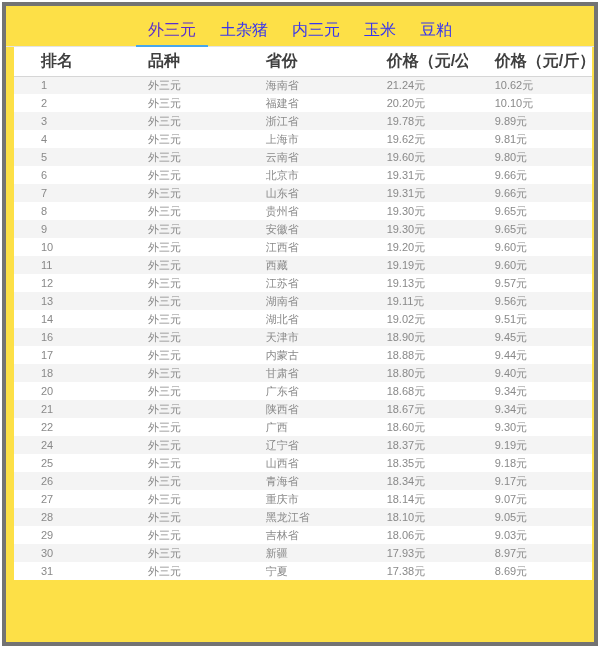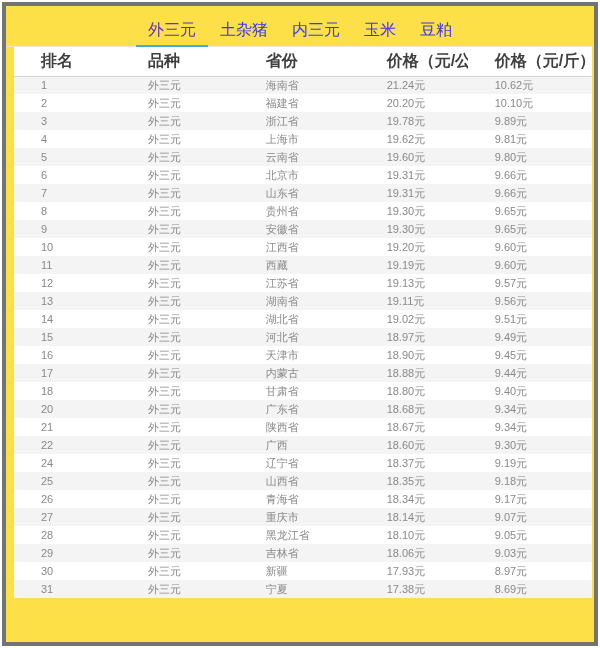--- a/index.html
+++ b/index.html
@@ -196,27 +196,20 @@
           <td>9.56元</td>
         </tr>
         <tr>
           <td>14</td>
           <td>外三元</td>
           <td>湖北省</td>
           <td>19.02元</td>
           <td>9.51元</td>
         </tr>
         <tr>
-          <td>15</td>
-          <td>外三元</td>
-          <td>河北省</td>
-          <td>18.97元</td>
-          <td>9.49元</td>
-        </tr>
-        <tr>
           <td>16</td>
           <td>外三元</td>
           <td>天津市</td>
           <td>18.90元</td>
           <td>9.45元</td>
         </tr>
         <tr>
           <td>17</td>
           <td>外三元</td>
           <td>内蒙古</td>

